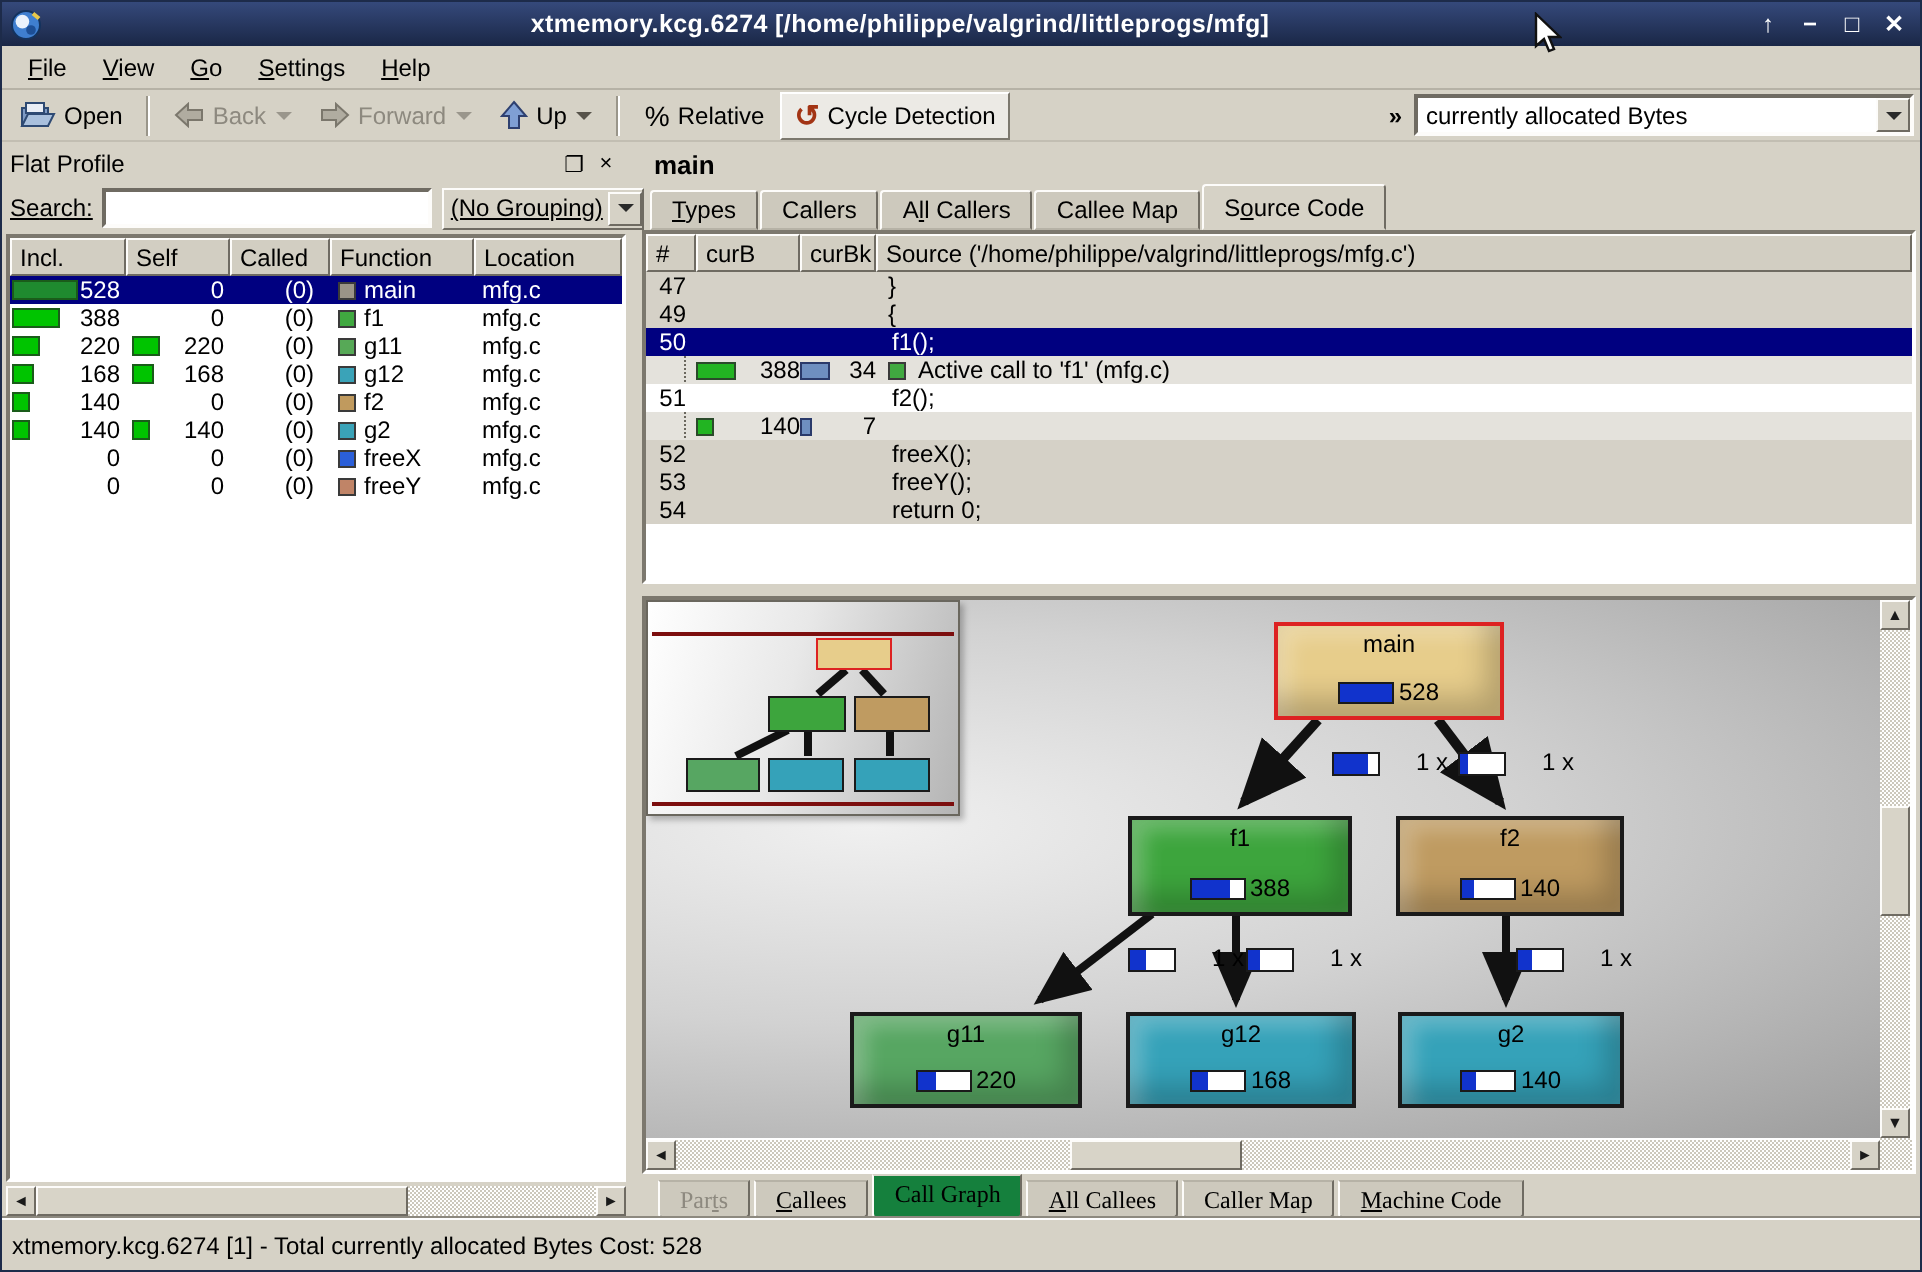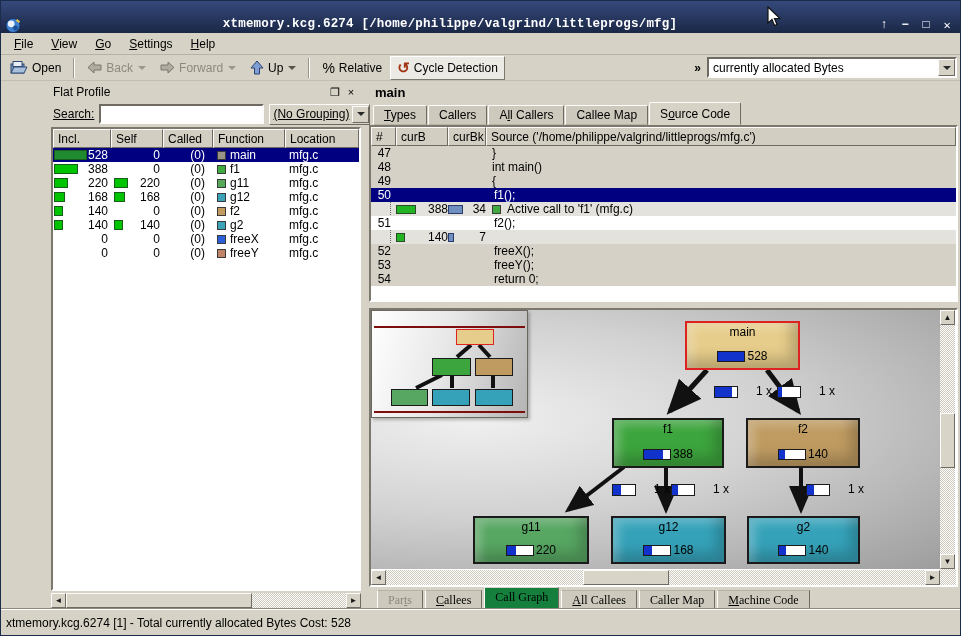--- a/index.html
+++ b/index.html
@@ -5,21 +5,21 @@
   * { box-sizing: border-box; margin:0; padding:0; }
   html,body { width:961px; height:636px; }
   body { font-family:"Liberation Sans",sans-serif; font-size:12px; color:#000; background:#d6d2c6; }
   .window { width:961px; height:636px; display:flex; flex-direction:column; border:1px solid #1d2b4a; background:#d6d2c6; position:relative; overflow:hidden; }
 
   
   .r { border:1px solid; border-color:#fdfcfa #6f6b62 #6f6b62 #fdfcfa; }
   .frame { border:2px solid; border-color:#7c786e #ffffff #ffffff #7c786e; }
 
   
-  .titlebar { height:22px; background:linear-gradient(#35497b,#1a2746); color:#fff; display:flex; padding:16px 4px; flex:0 0 22px;font-family:Liberation Mono, monospace; }
+  .titlebar { height:22px; background:linear-gradient(#35497b,#1a2746); color:#fff; display:flex; align-items:center; padding:4px 4px; flex:0 0 22px; }
   .app-icon { width:17px; height:17px; margin-right:6px; }
   .tb-title { flex:1; text-align:center; font-weight:bold; font-size:12.5px; letter-spacing:.2px; }
   .tb-btn { width:18px; height:16px; color:#fff; display:flex; align-items:center; justify-content:center; font-size:12px; font-weight:bold; margin-left:3px; }
 
   
   .menubar { height:22px; display:flex; align-items:center; padding:0 4px; border-bottom:1px solid #b6b2a6; flex:0 0 22px; }
   .menu-item { padding:2px 9px; }
   u { text-decoration:underline; }
 
   
@@ -31,21 +31,21 @@
   .dd { width:0; height:0; border:4px solid transparent; border-top-color:#57534a; margin-left:1px; margin-top:4px; }
   .dd.dis { border-top-color:#9a968c; }
   .spacer { flex:1; }
   .chev { font-weight:bold; padding:0 4px; }
   .combo { width:250px; height:21px; background:#fff; border:2px solid; border-color:#6f6b62 #fdfcfa #fdfcfa #6f6b62; display:flex; align-items:center; }
   .combo-text { flex:1; padding:16px 4px; white-space:nowrap; overflow:hidden; }
   .combo-btn { width:17px; height:17px; background:#d6d2c6; display:flex; align-items:center; justify-content:center; }
   .arr-d { width:0; height:0; border:4px solid transparent; border-top-color:#2a2a2a; margin-top:4px; }
 
   
-  .main { flex:1; display:flex; min-height:0;margin-left:48px; }
+  .main { flex:1; display:flex; min-height:0; }
 
   
   .dock { width:314px; flex:0 0 314px; display:flex; flex-direction:column; padding:2px 2px 0 2px; }
   .dock-cap { height:18px; display:flex; align-items:center; padding:0 2px; }
   .dock-cap-title { flex:1; }
   .cap-btn { width:16px; height:14px; display:flex; align-items:center; justify-content:center; font-size:11px; }
   .search-row { height:26px; display:flex; align-items:center; gap:5px; padding:2px 2px;text-decoration:underline; }
   .search-input { flex:1; height:20px; background:#fff; border:2px solid; border-color:#6f6b62 #fdfcfa #fdfcfa #6f6b62; padding:0 3px; font:inherit; }
   .grp-combo { width:102px; height:21px; display:flex; align-items:center; background:#d6d2c6; border:1px solid; border-color:#fdfcfa #6f6b62 #6f6b62 #fdfcfa; }
   .grp-text { flex:1; padding:0 3px; white-space:nowrap; }
@@ -385,28 +385,20 @@
         </div>
         <div class="sline">
           <span class="sc-no">47</span>
             <span class="sc-curb"></span>
             <span class="sc-curbk"></span>
           <span class="sc-src">
               <span>}</span>
             </span>
         </div>
         <div class="sline">
-          <span class="sc-no">48</span>
-            <span class="sc-curb"></span>
-            <span class="sc-curbk"></span>
-          <span class="sc-src">
-              <span>int main()</span>
-            </span>
-        </div>
-        <div class="sline">
           <span class="sc-no">49</span>
             <span class="sc-curb"></span>
             <span class="sc-curbk"></span>
           <span class="sc-src">
               <span>{</span>
             </span>
         </div>
         <div class="sline sel">
           <span class="sc-no">50</span>
             <span class="sc-curb"></span>

